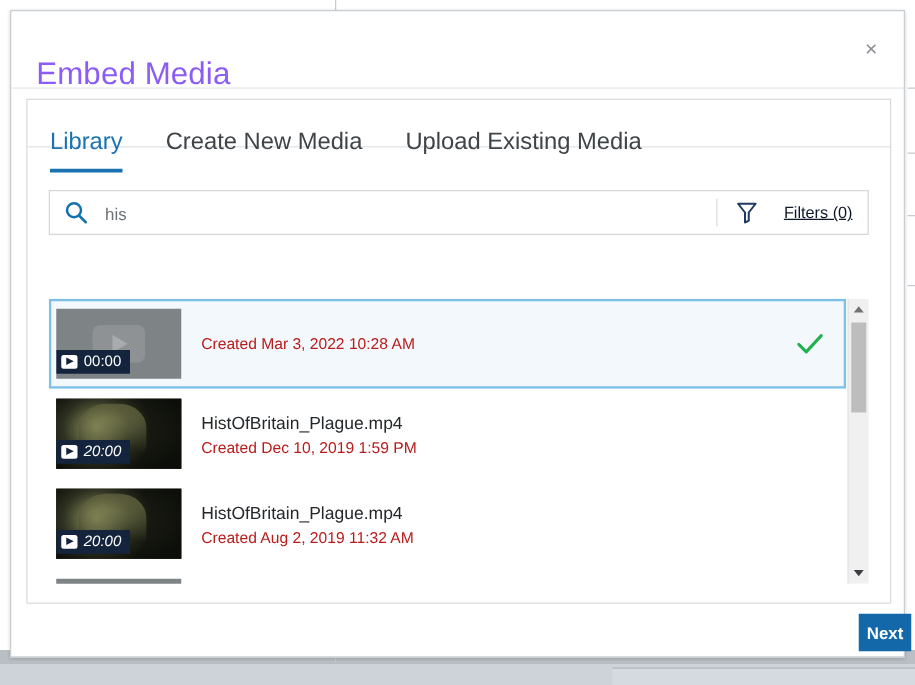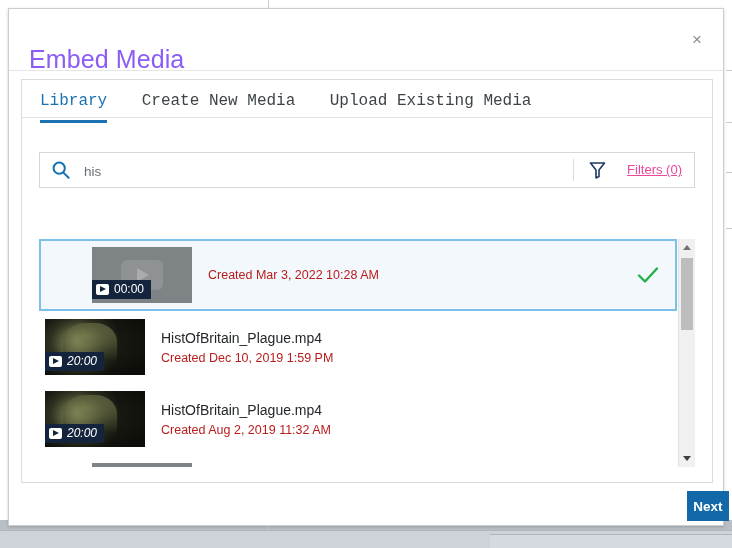--- a/index.html
+++ b/index.html
@@ -94,30 +94,29 @@
   
   .tabs {
     position: relative;
     height: 38px;
     border-bottom: 1px solid #dfe3e6;
     padding-left: 18px;
     box-sizing: border-box;
   }
   .tab {
     display: inline-block;
-    font-size: 16px;
+    font-size: 19px;
     color: #3f4448;
-    padding: 11px 0 10px 0;
+    padding: 22px 0 10px 0;
     margin-right: 30px;
     cursor: pointer;
     box-sizing: border-box;
     border-bottom: 3px solid transparent;
     position: relative;
     top: 1px;
-    font-family: Liberation Mono, monospace;
   }
   .tab.active {
     color: #1b72b0;
     border-bottom: 3px solid #1b72b0;
   }
 
   
   .search-row {
     position: absolute;
     left: 17px;
@@ -154,21 +153,21 @@
     top: 6px;
     width: 1px;
     height: 22px;
     background: #d9dde0;
   }
   .filters-link {
     position: absolute;
     right: 12px;
     top: 9px;
     font-size: 13px;
-    color: #ec4899;
+    color: #0f172a;
     text-decoration: underline;
     cursor: pointer;
     white-space: nowrap;
     text-align: center;
   }
   .filter-icon {
     position: absolute;
     right: 88px;
     top: 8px;
     width: 17px;
@@ -266,21 +265,20 @@
   .thumb {
     position: relative;
     width: 100px;
     height: 56px;
     flex: 0 0 100px;
     background: #7e8386;
     overflow: hidden;
   }
   .thumb.placeholder {
     background: #7e8386;
-    margin-left: 47px;
   }
   .thumb .play-plate {
     position: absolute;
     left: 50%; top: 50%;
     margin-left: -21px; margin-top: -15px;
     width: 42px; height: 30px;
     background: #8e9295;
     border-radius: 6px;
   }
   .thumb .play-plate:after {

